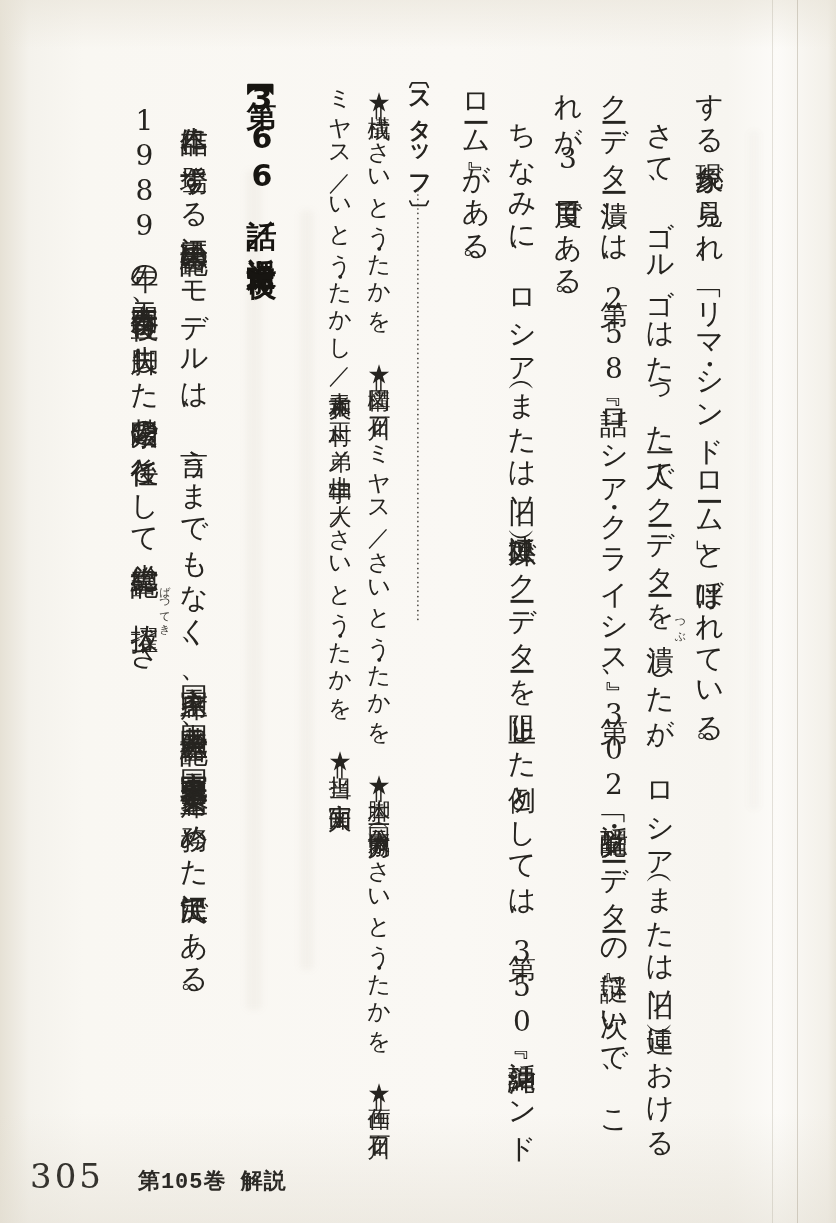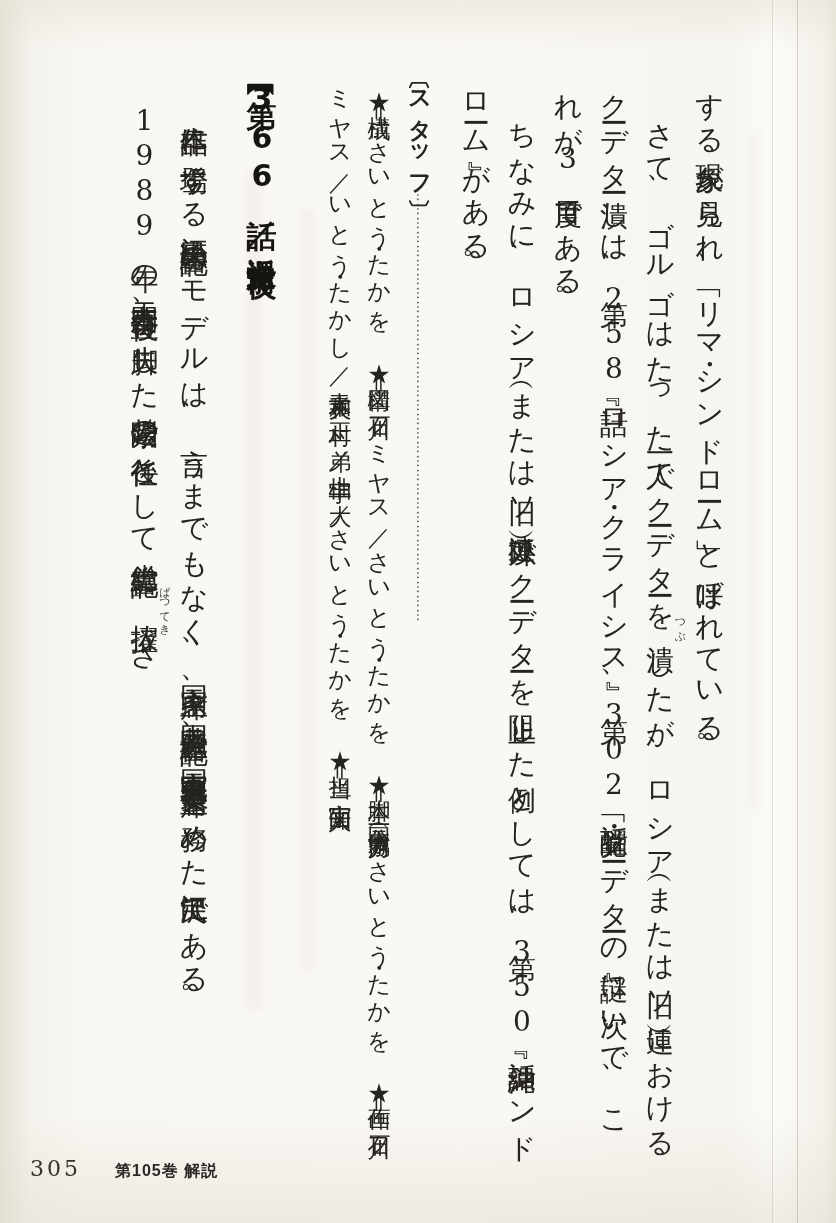--- a/index.html
+++ b/index.html
@@ -43,24 +43,24 @@
   .section-heading {
     font-family: "DejaVu Sans", "Liberation Sans", sans-serif; font-weight: bold;
     font-size: 30px; line-height: 46px; letter-spacing: 3.5px; color: #171511;
     margin-block-start: 36px; margin-block-end: 22px;
   }
   .upright { text-orientation: upright; }
   ruby { ruby-align: center; }
   ruby rt { font-size: 11px; letter-spacing: 0; color: #3a3833; font-family: "DejaVu Serif", serif; }
 
   .footer { position: absolute; left: 30px; top: 1156px; display: flex; align-items: baseline; gap: 34px; }
-  .page-number { font-size: 22px; color: #35332e; letter-spacing: 3px; }
+  .page-number { font-size: 34px; color: #35332e; letter-spacing: 3px; }
   .volume-label {
-    font-family: Liberation Sans, sans-serif; font-weight: bold;
-    font-size: 16px; color: #2b2925; letter-spacing: 1px;
+    font-family: Liberation Mono, monospace; font-weight: bold;
+    font-size: 22px; color: #2b2925; letter-spacing: 1px;
   }
 </style>
 </head>
 <body>
 
 <div class="page">
   <div class="seam seam-1"></div>
   <div class="seam seam-2"></div>
   <div class="ghost ghost-1"></div>
   <div class="ghost ghost-2"></div>

